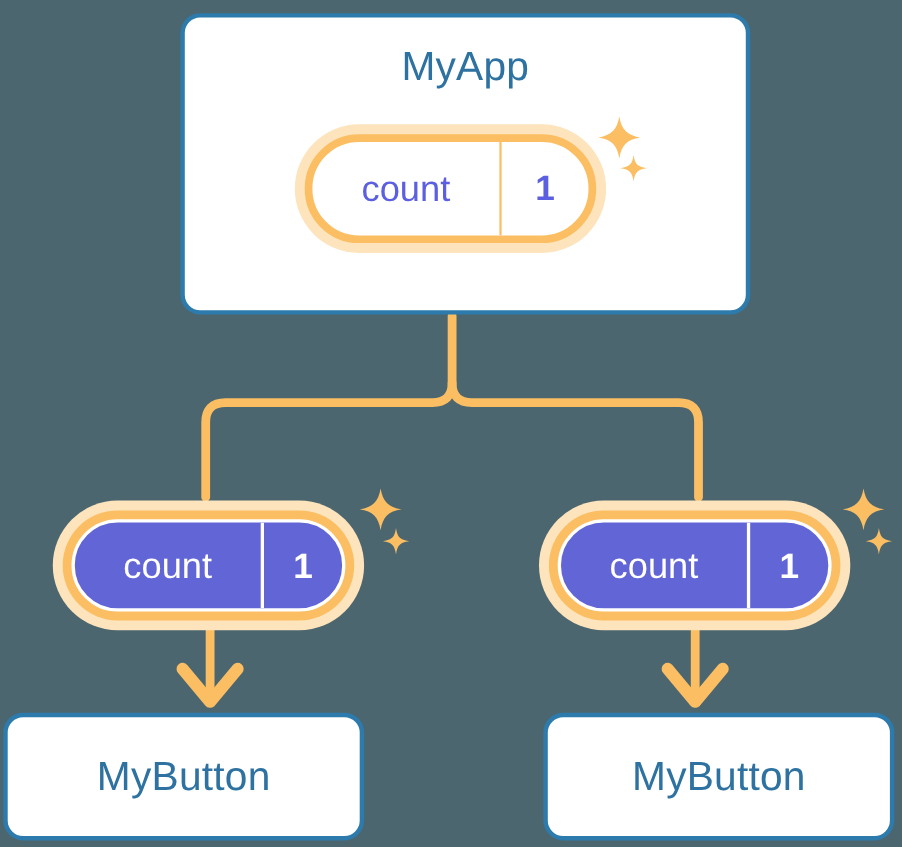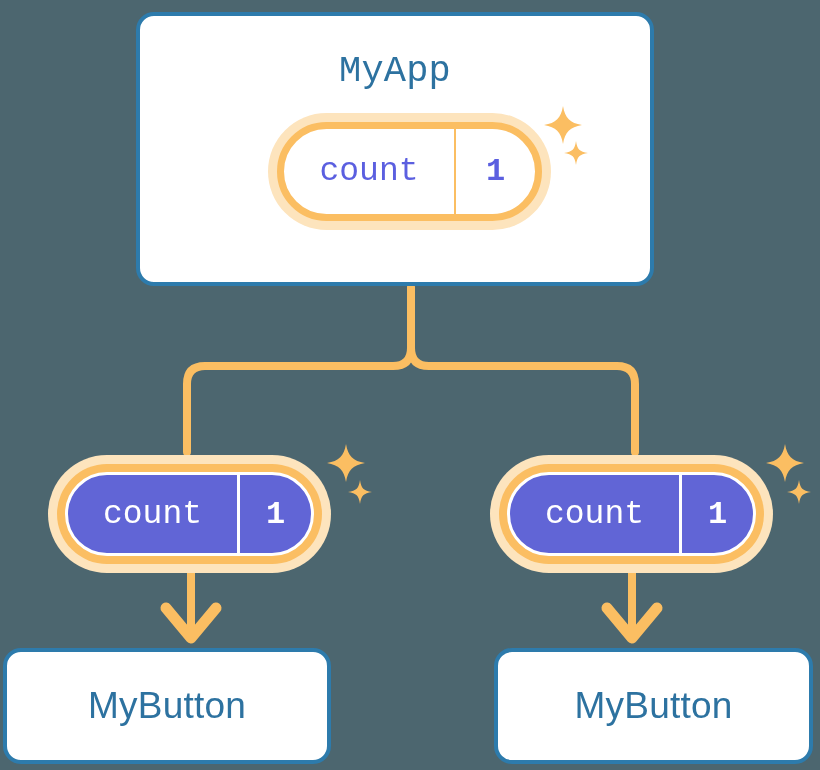--- a/index.html
+++ b/index.html
@@ -40,26 +40,25 @@
     align-items: center;
   }
   .card-title {
     color: #2d72a0;
     font-size: 37px;
     letter-spacing: 0.2px;
     white-space: nowrap;
   }
 
   #card-app {
-    left: 136px;
+    left: 164px;
     top: 12px;
     width: 518px;
     height: 274px;
-    padding-top: 34px;
-    font-family: Liberation Mono, monospace;
+    padding-top: 24px;
   }
   #card-btn-left {
     left: 3px;
     top: 648px;
     width: 328px;
     height: 116px;
     justify-content: center;
   }
   #card-btn-right {
     left: 494px;
@@ -80,21 +79,20 @@
     display: flex;
     align-items: stretch;
     overflow: hidden;
   }
   .pill-cell {
     display: flex;
     align-items: center;
     justify-content: center;
     box-sizing: border-box;
     white-space: nowrap;
-    font-family: Liberation Mono, monospace;
   }
   .pill-key { flex: 0 0 auto; }
   .pill-val { flex: 1 1 auto; }
 
   
   #pill-app-halo {
     left: 268px; top: 113px; width: 283px; height: 117px;
   }
   #pill-app-body {
     left: 277px; top: 122px; width: 265px; height: 99px;

